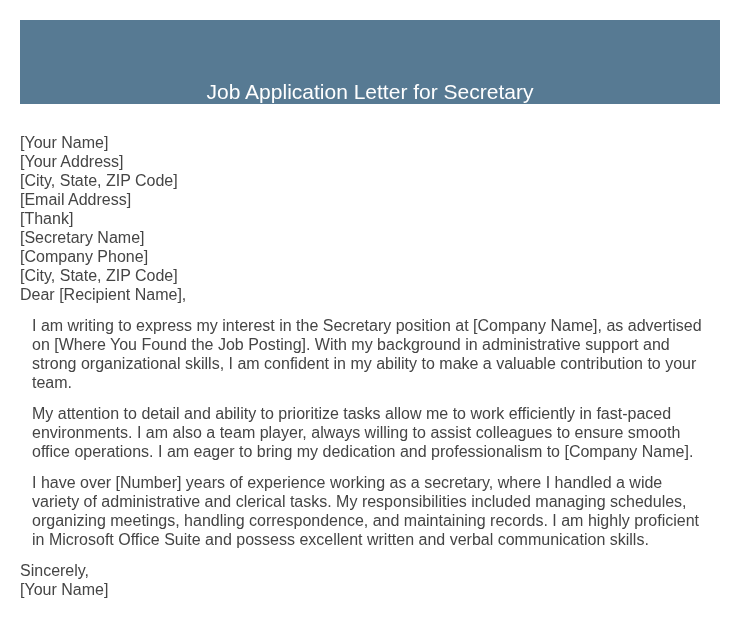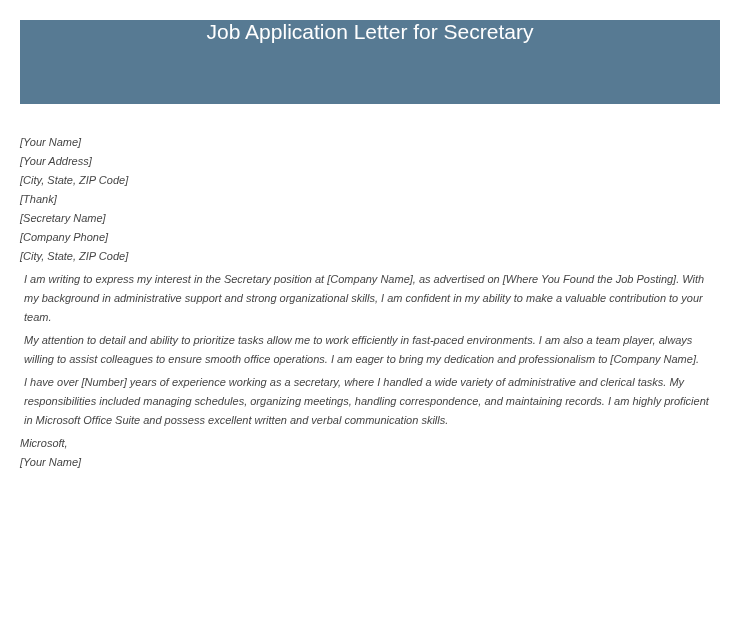--- a/index.html
+++ b/index.html
@@ -15,69 +15,70 @@
       font-family: "Liberation Sans", sans-serif;
     }
     .header-band {
       position: absolute;
       left: 20px;
       top: 20px;
       width: 700px;
       height: 84px;
       background: #577a93;
       display: flex;
-      align-items: flex-start;
+      align-items: flex-end;
       justify-content: center;
     }
     .header-title {
       color: #ffffff;
       font-size: 21px;
       font-weight: normal;
       letter-spacing: 0;
       margin: 0;
       font-family: "Liberation Sans", sans-serif;
     }
     .letter-body {
       position: absolute;
       left: 20px;
       top: 133px;
       width: 700px;
       color: #454545;
-      font-size: 11px;
+      font-size: 16px;
       line-height: 19px;
       font-family: "Liberation Sans", sans-serif;
-      font-style: italic;
     }
     .line {
       display: block;
       margin: 0;
       white-space: nowrap;
     }
     .para {
       display: block;
-      margin: 4px;
+      margin: 12px;
     }
   </style>
 </head>
 <body>
 
 <div class="header-band">
   <h1 class="header-title">Job Application Letter for Secretary</h1>
 </div>
 
 <div class="letter-body">
   <div>
     <span class="line">[Your Name]</span>
     <span class="line">[Your Address]</span>
     <span class="line">[City, State, ZIP Code]</span>
+    <span class="line">[Email Address]</span>
   </div>
   <span class="line">[Thank]</span>
   <div>
     <span class="line">[Secretary Name]</span>
     <span class="line">[Company Phone]</span>
     <span class="line">[City, State, ZIP Code]</span>
   </div>
+  <span class="line">Dear [Recipient Name],</span>
   <p class="para">I am writing to express my interest in the Secretary position at [Company Name], as advertised on [Where You Found the Job Posting]. With my background in administrative support and strong organizational skills, I am confident in my ability to make a valuable contribution to your team.</p>
   <p class="para">My attention to detail and ability to prioritize tasks allow me to work efficiently in fast-paced environments. I am also a team player, always willing to assist colleagues to ensure smooth office operations. I am eager to bring my dedication and professionalism to [Company Name].</p>
   <p class="para">I have over [Number] years of experience working as a secretary, where I handled a wide variety of administrative and clerical tasks. My responsibilities included managing schedules, organizing meetings, handling correspondence, and maintaining records. I am highly proficient in Microsoft Office Suite and possess excellent written and verbal communication skills.</p>
-  <span class="line">Microsoft,</span>
+  <span class="line">Sincerely,</span>
   <span class="line">[Your Name]</span>
 </div>
 
 </body></html>

